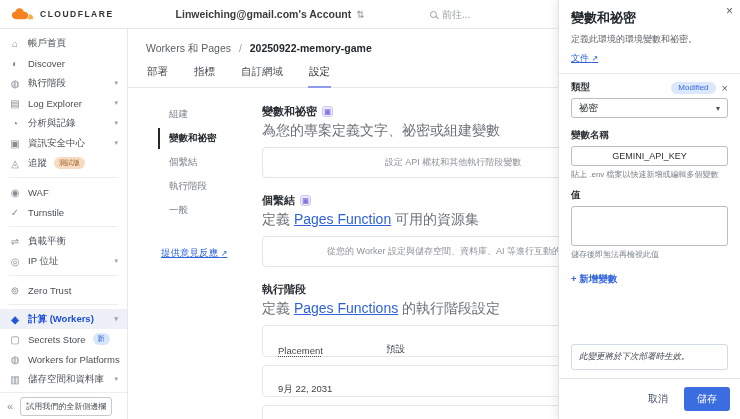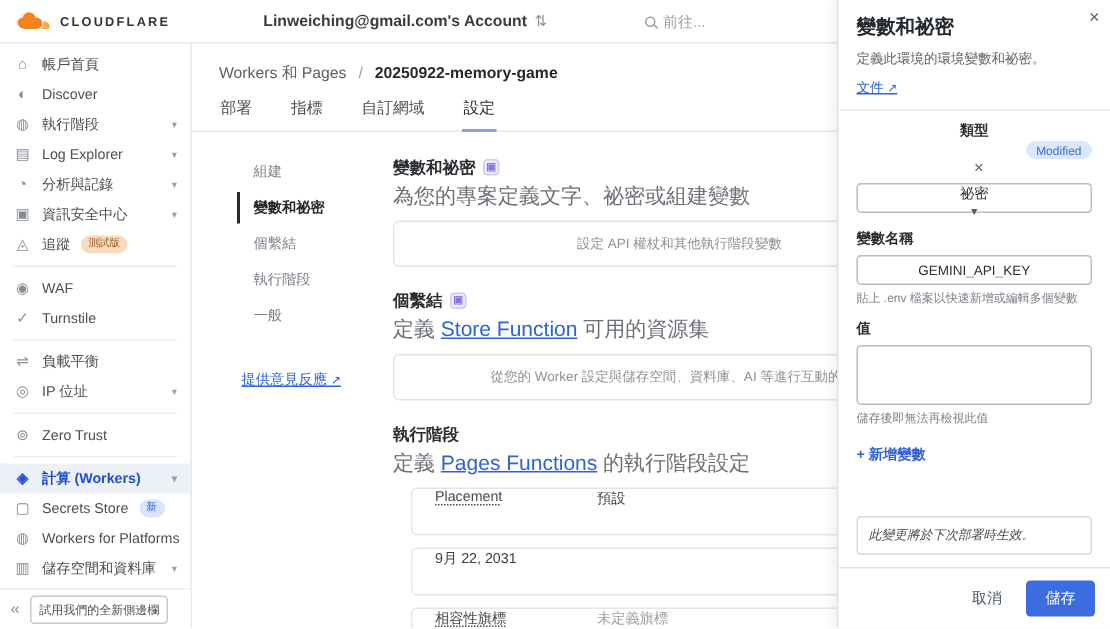--- a/index.html
+++ b/index.html
@@ -47,39 +47,39 @@
   .subnav-item { padding:4px 9px; margin-bottom:3px; border-left:2px solid transparent; cursor:pointer; }
   .subnav-item.active { border-left-color:#24292e; color:#24292e; font-weight:bold; }
   .feedback { margin:26px 0 0 3px; font-size:9.5px; color:#2f62d9; text-decoration:underline; cursor:pointer; white-space:nowrap; }
 
   .sections { flex:1; padding-left:4px; }
   .sec-title { display:flex; align-items:center; gap:5px; font-size:11px; font-weight:bold; color:#2b2f33; margin-bottom:3px; }
   .mini-doc { width:11px; height:11px; border-radius:3px; background:#eceafc; border:1px solid #cdc9f2; color:#8277e0; font-size:7px; line-height:10px; text-align:center; flex:none; cursor:pointer; }
   .sec-desc { font-size:14px; color:#6b7077; margin-bottom:7px; white-space:nowrap; }
   .desc-link { color:#2f62d9; text-decoration:underline; cursor:pointer; }
   .empty-card { width:382px; border:1px solid #e4e4e4; border-radius:4px; background:#fff; height:31px; display:flex; align-items:center; justify-content:center; font-size:9px; color:#8d9197; margin-bottom:15px; white-space:nowrap; }
-  .kv-row { width:382px; border:1px solid #e6e6e6; border-radius:4px; background:#fff; height:32px; display:flex; align-items:flex-start; padding:0 15px; margin-bottom:8px; font-size:9.5px;margin-left:12px; }
+  .kv-row { width:382px; border:1px solid #e6e6e6; border-radius:4px; background:#fff; height:32px; display:flex; align-items:flex-end; padding:0 15px; margin-bottom:8px; font-size:9.5px; }
   .kv-label { width:108px; flex:none; color:#44484e; text-decoration:underline dotted; text-underline-offset:2px; cursor:default; }
   .kv-value { color:#3a3e44; }
   .kv-value.muted { color:#9aa0a6; }
 
   
   .panel { position:absolute; top:0; right:0; width:182px; height:419px; background:#fff; border-left:1px solid #e2e2e2; box-shadow:-3px 0 8px rgba(0,0,0,.07); z-index:10; display:flex; flex-direction:column; }
   .panel-body { flex:1; display:flex; flex-direction:column; padding:9px 12px 8px; position:relative; min-height:0; }
   .panel-close { position:absolute; top:4px; right:7px; font-size:12px; color:#5f6368; cursor:pointer; }
   .panel-title { font-size:13px; font-weight:bold; color:#24292e; margin-bottom:6px; }
   .panel-desc { font-size:9px; color:#5f6368; margin-bottom:6px; }
   .doc-link { font-size:9px; color:#2f62d9; text-decoration:underline; cursor:pointer; }
   .ext { font-size:8px; }
   .panel-div { height:1px; background:#e8e8e8; margin:8px -12px 7px; }
-  .type-row { display:flex; align-items:center; margin-bottom:4px;flex-direction:column; }
+  .type-row { display:flex; align-items:center; margin-bottom:4px; }
   .fld-label { font-size:9.5px; font-weight:bold; color:#2b2f33; }
   .mod-badge { margin-left:auto; background:#dbe7fd; color:#3a6ce0; font-size:8px; border-radius:9px; padding:1.5px 7px; }
   .row-close { margin-left:6px; color:#5f6368; font-size:11px; cursor:pointer; }
-  .select { border:1px solid #bdbdbd; border-radius:3px; height:20px; display:flex; align-items:center; justify-content:space-between; padding:0 7px; font-size:9.5px; color:#2b2f33; background:#fff; cursor:pointer; margin-bottom:9px;flex-direction:column; }
+  .select { border:1px solid #bdbdbd; border-radius:3px; height:20px; display:flex; align-items:center; justify-content:space-between; padding:0 7px; font-size:9.5px; color:#2b2f33; background:#fff; cursor:pointer; margin-bottom:9px; }
   .caret { color:#555; font-size:8px; }
   .lbl-gap { margin:2px 0 4px; }
   .text-input { width:100%; border:1px solid #bdbdbd; border-radius:3px; height:20px; font-size:9px; color:#2b2f33; padding:0 6px; font-family:inherit; outline:none;text-align:center; }
   .helper { font-size:8px; color:#7c828a; margin-top:3px; white-space:nowrap; overflow:hidden; }
   .value-box { width:100%; border:1px solid #bdbdbd; border-radius:3px; height:40px; resize:none; font-family:inherit; font-size:9px; padding:4px 6px; outline:none; }
   .add-var { color:#2f62d9; font-size:9.5px; font-weight:bold; margin-top:13px; cursor:pointer; }
   .deploy-note { margin-top:auto; border:1px solid #d2dae6; border-radius:3px; background:#fff; font-size:8.5px; color:#44484e; padding:6px 7px;font-style:italic; }
   .panel-footer { flex:none; border-top:1px solid #e3e3e3; padding:8px 10px; display:flex; justify-content:flex-end; align-items:center; gap:10px; }
   .btn-cancel { background:none; border:none; color:#44546a; font-size:10px; cursor:pointer; font-family:inherit; padding:4px 6px; }
   .btn-save { background:#3b6ce0; border:none; color:#fff; font-size:10px; cursor:pointer; font-family:inherit; padding:5px 13px; border-radius:3px; }
@@ -229,21 +229,21 @@
           <span>設定 API 權杖和其他執行階段變數</span>
         </div>
       </div>
 
       <div class="section">
         <div class="sec-title">
           <span>個繫結</span>
           <span class="mini-doc">▣</span>
         </div>
         <div class="sec-desc">
-          <span>定義 </span><span class="desc-link">Store Function</span><span> 可用的資源集</span>
+          <span>定義 </span><span class="desc-link">Pages Function</span><span> 可用的資源集</span>
         </div>
         <div class="empty-card">
           <span>從您的 Worker 設定與儲存空間、資料庫、AI 等進行互動的方式</span>
         </div>
       </div>
 
       <div class="section">
         <div class="sec-title">
           <span>執行階段</span>
         </div>

